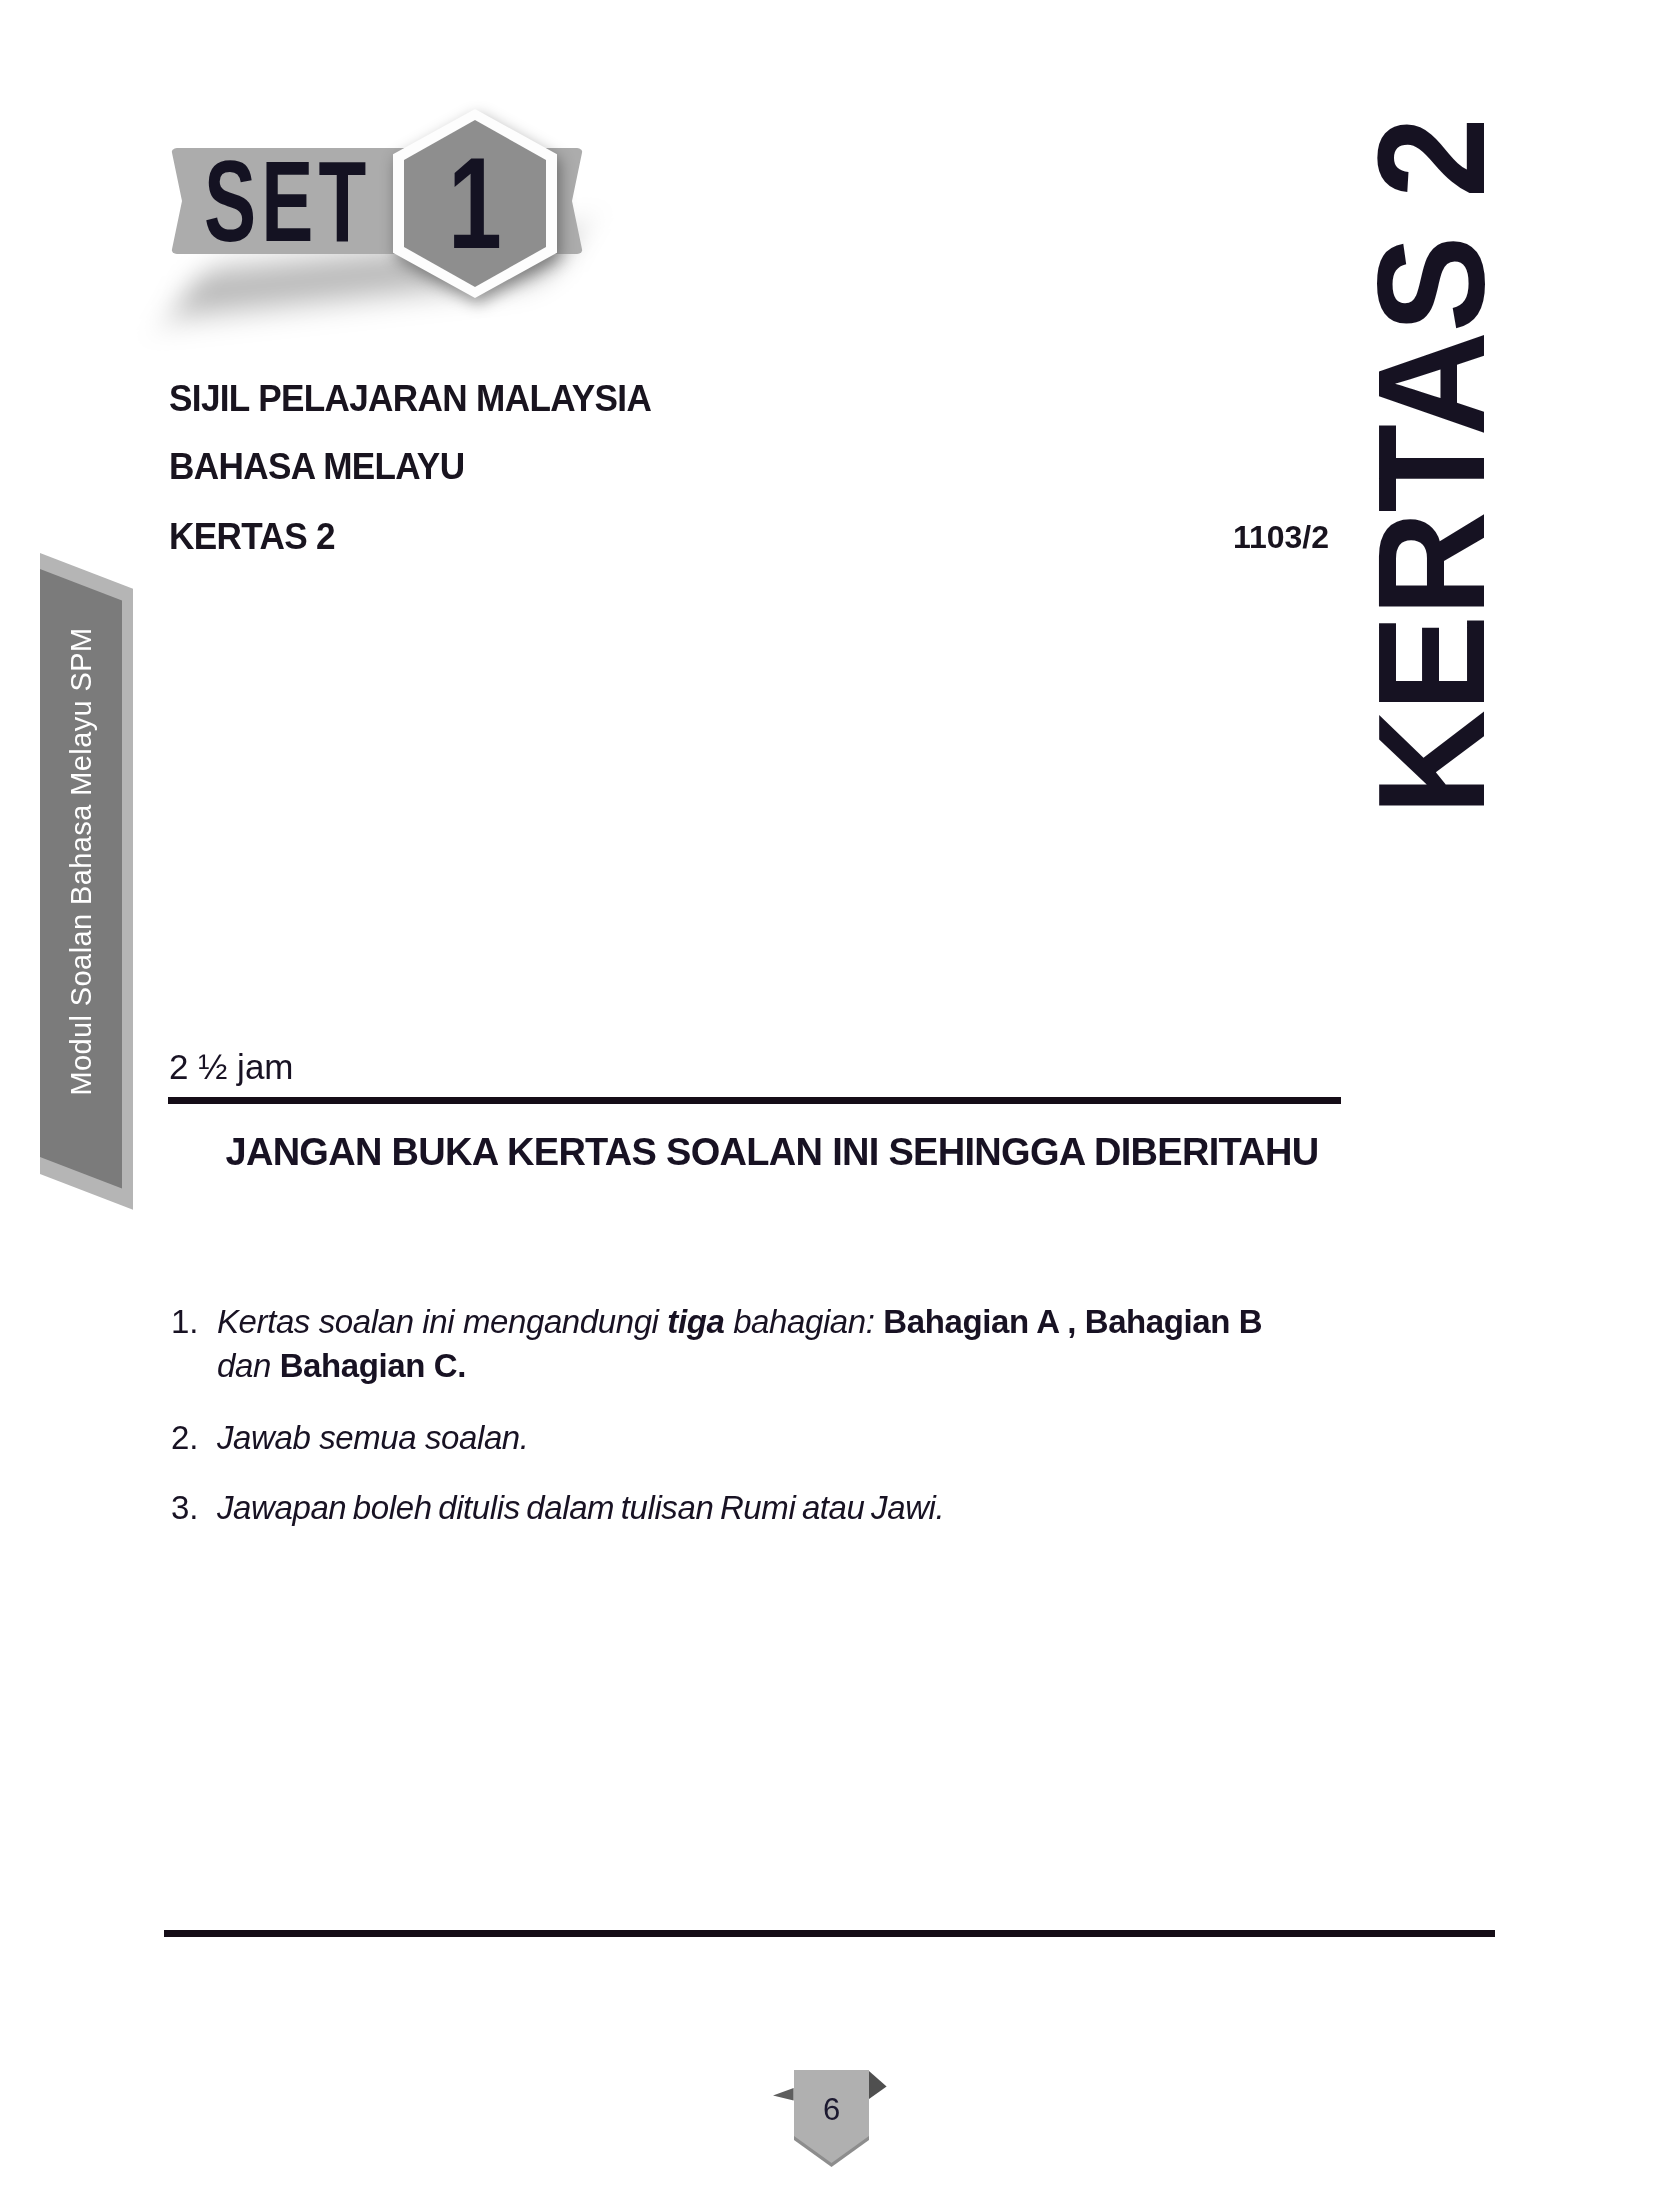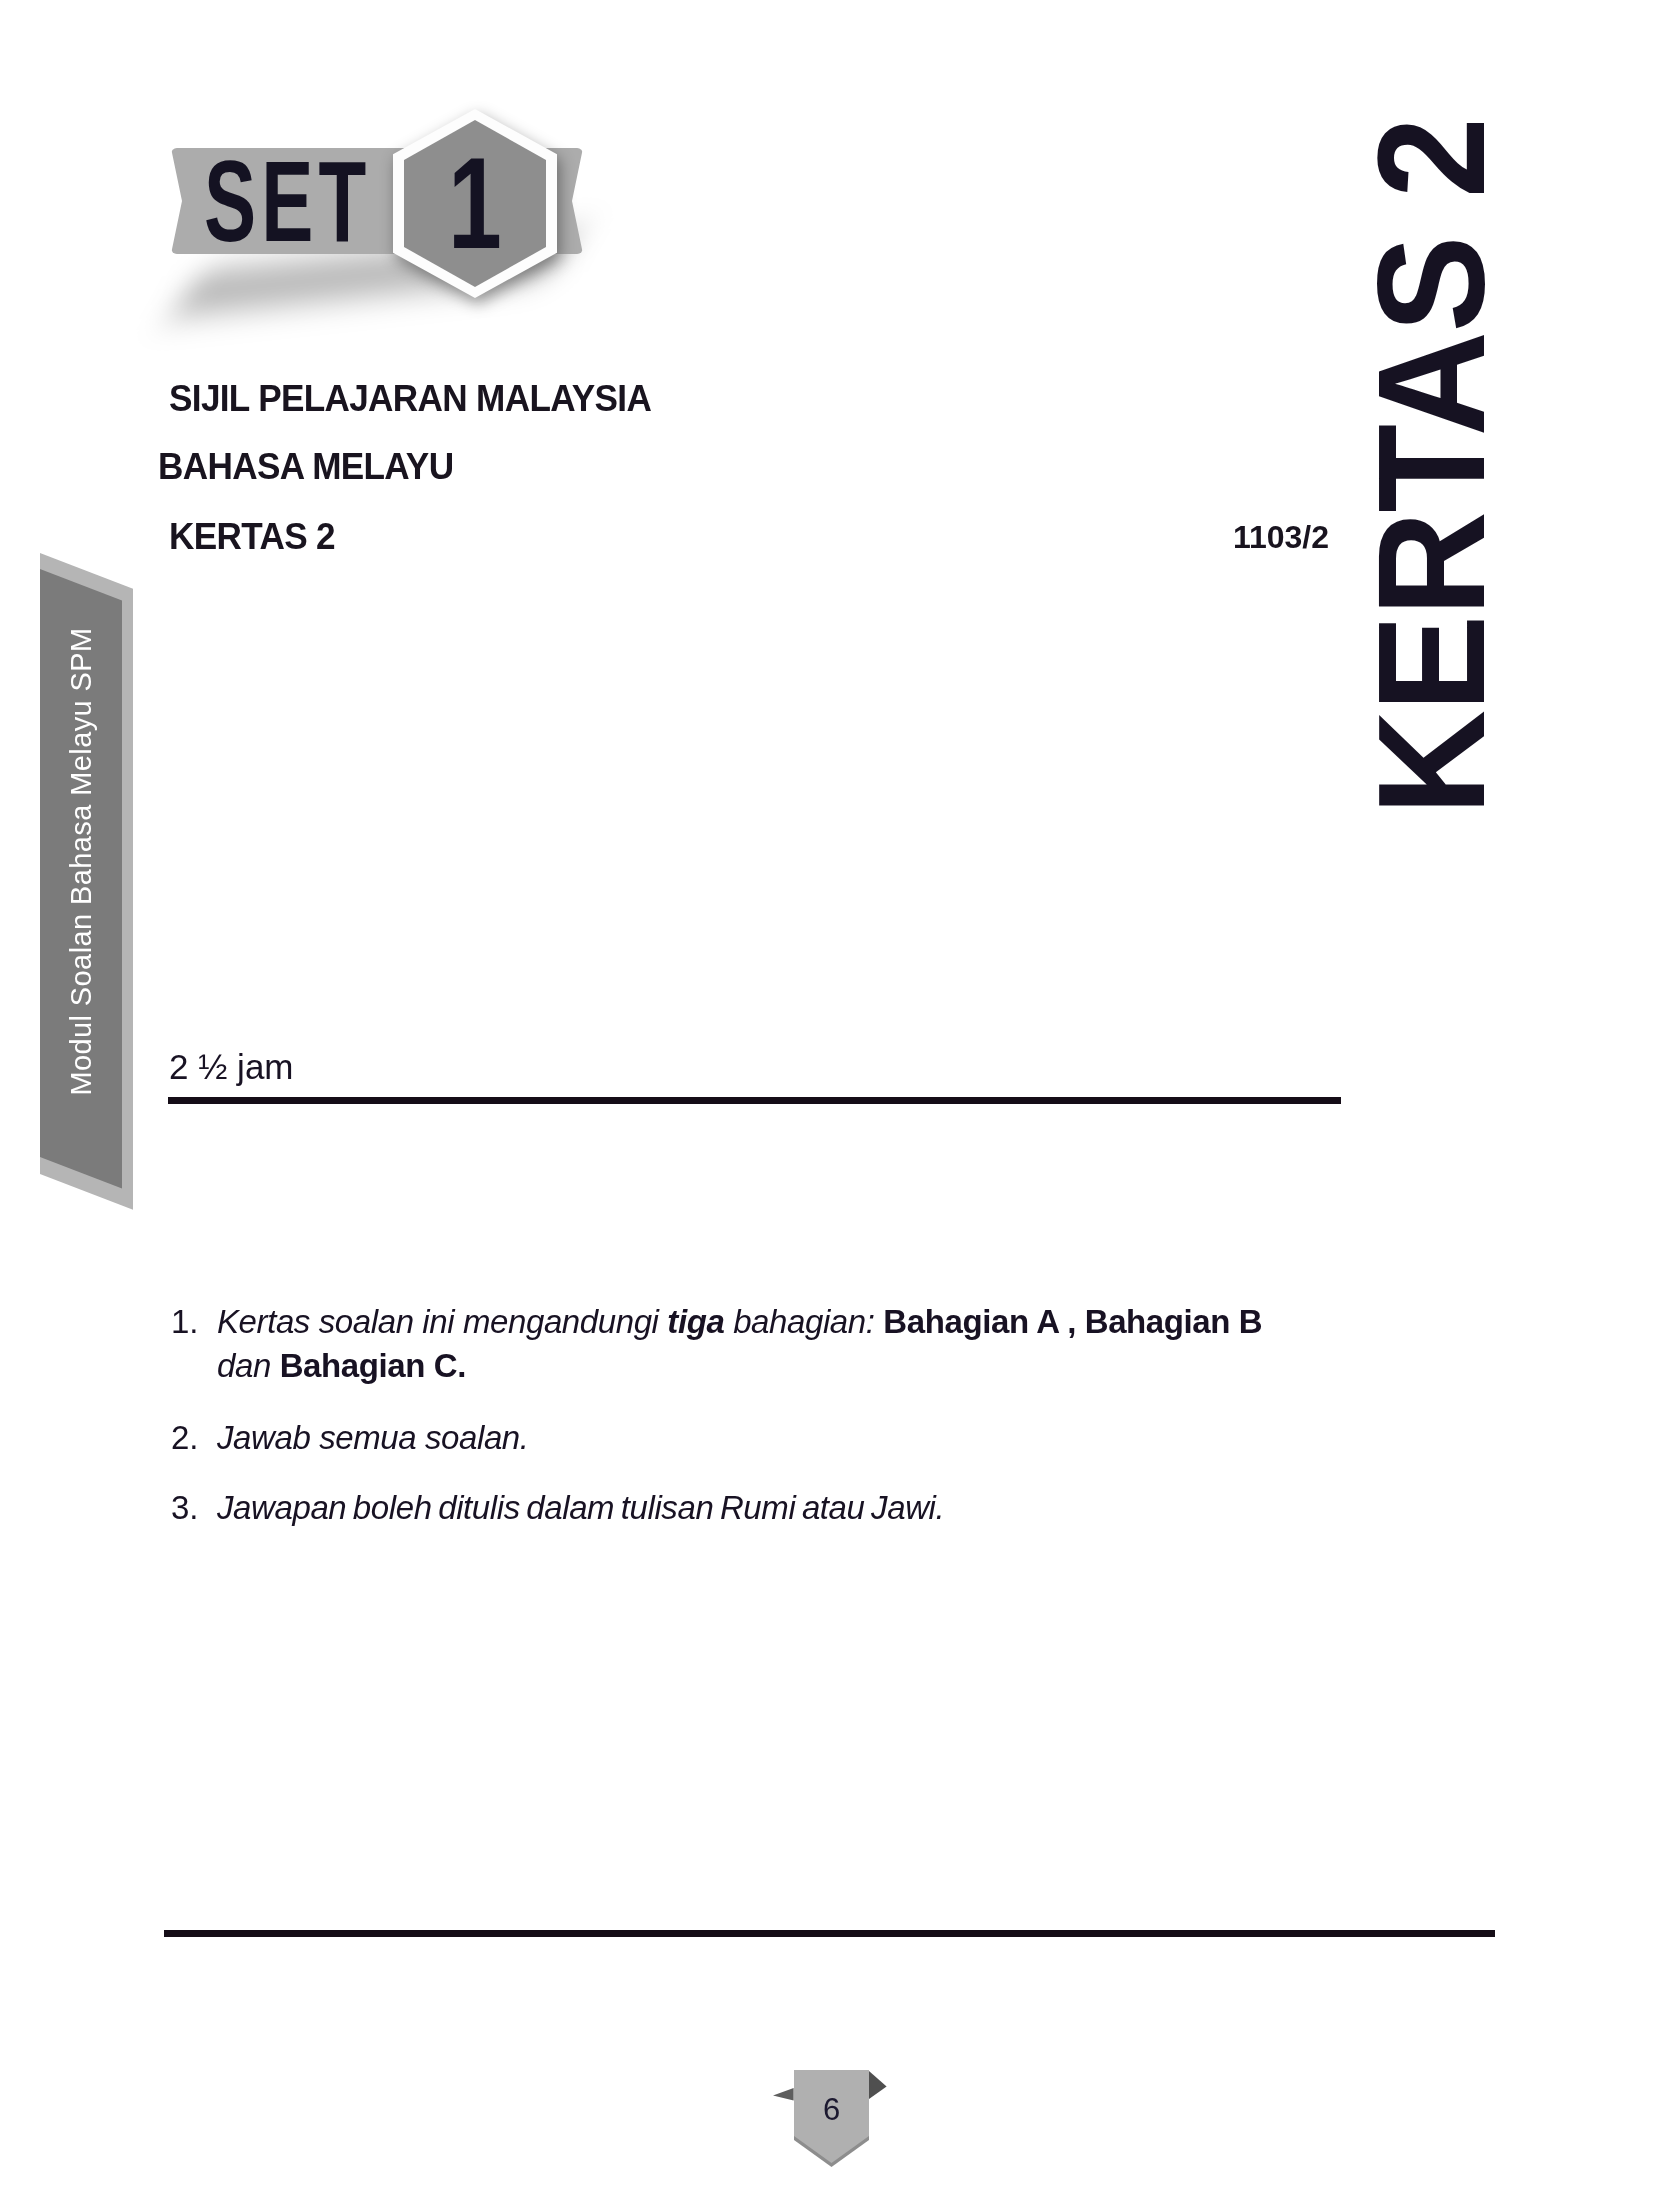--- a/index.html
+++ b/index.html
@@ -63,21 +63,21 @@
   .kertas-vert{
     left:1430px;top:467px;white-space:nowrap;line-height:1;
     font-size:153px;font-weight:700;letter-spacing:-1.5px;color:#161222;
     transform:translate(-50%,-50%) rotate(-90deg) scaleX(0.95);
   }
 
   
   .h-line{font-size:37px;font-weight:700;letter-spacing:-0.7px;color:#19141f;white-space:nowrap;}
   .cond{display:inline-block;transform:scaleX(0.95);transform-origin:0 50%;}
   .h1{left:169px;top:378px;}
-  .h2{left:158px;top:446px;text-decoration:underline;}
+  .h2{left:169px;top:446px;text-decoration:underline;}
   .h3{left:169px;top:516px;}
   .paper-code{right:349px;top:519px;font-size:32px;font-weight:700;letter-spacing:0;}
 
   
   .time-left{left:169px;top:1047px;font-size:35px;font-weight:400;white-space:nowrap;}
   .time-right{right:326px;top:1047px;font-size:35px;font-weight:700;white-space:nowrap;}
   .divider{background:#150d17;height:7.4px;}
   .div1{left:168px;top:1097px;width:1173px;}
   .warning{
     left:184px;top:1131px;width:1176px;text-align:center;
@@ -137,20 +137,21 @@
   <div class="abs kertas-vert">KERTAS 2</div>
 
   <div class="abs h-line h1"><span class="cond">SIJIL PELAJARAN MALAYSIA</span></div>
   <div class="abs h-line h2"><span class="cond">BAHASA MELAYU</span></div>
   <div class="abs h-line h3"><span class="cond">KERTAS 2</span></div>
   <div class="abs h-line paper-code">1103/2</div>
 
   <div class="abs time-left">2 ½ jam</div>
   <div class="abs divider div1"></div>
 
+  <div class="abs warning">JANGAN BUKA KERTAS SOALAN INI SEHINGGA DIBERITAHU</div>
 
   <div>
     <span class="inst-num r1">1.</span>
     <span class="inst-text r1"><span class="it">Kertas soalan ini mengandungi </span><span class="bdit">tiga</span><span class="it"> bahagian: </span><span class="bd">Bahagian A , Bahagian B</span></span>
     <span class="inst-text r1b"><span class="it">dan </span><span class="bd">Bahagian C.</span></span>
 
     <span class="inst-num r2">2.</span>
     <span class="inst-text it r2">Jawab semua soalan.</span>
 
     <span class="inst-num r3">3.</span>

